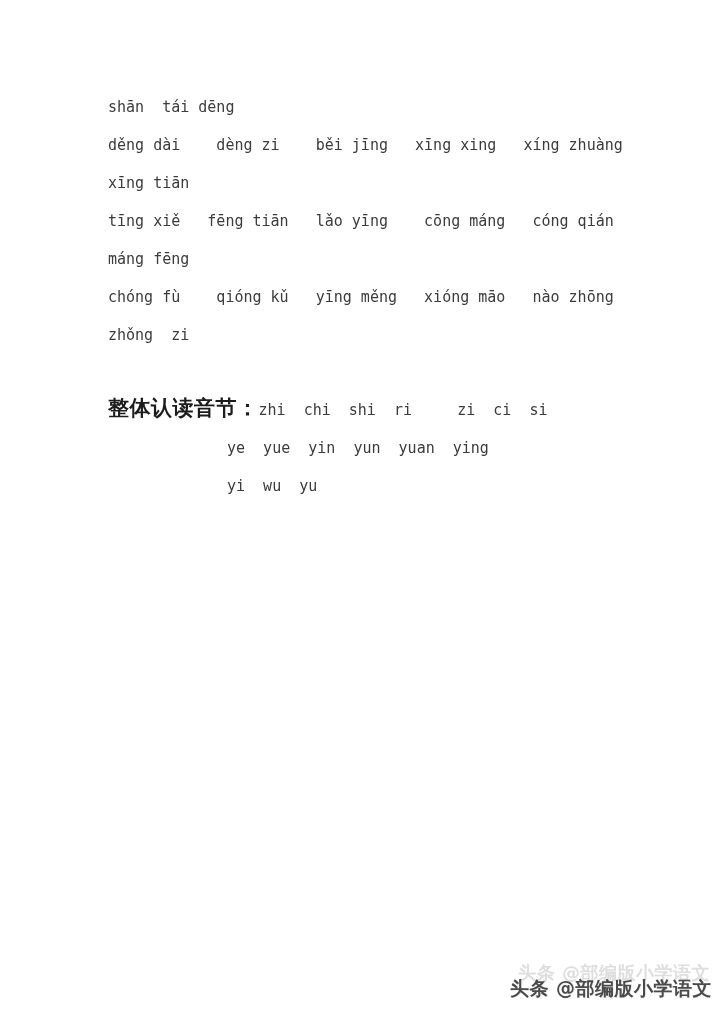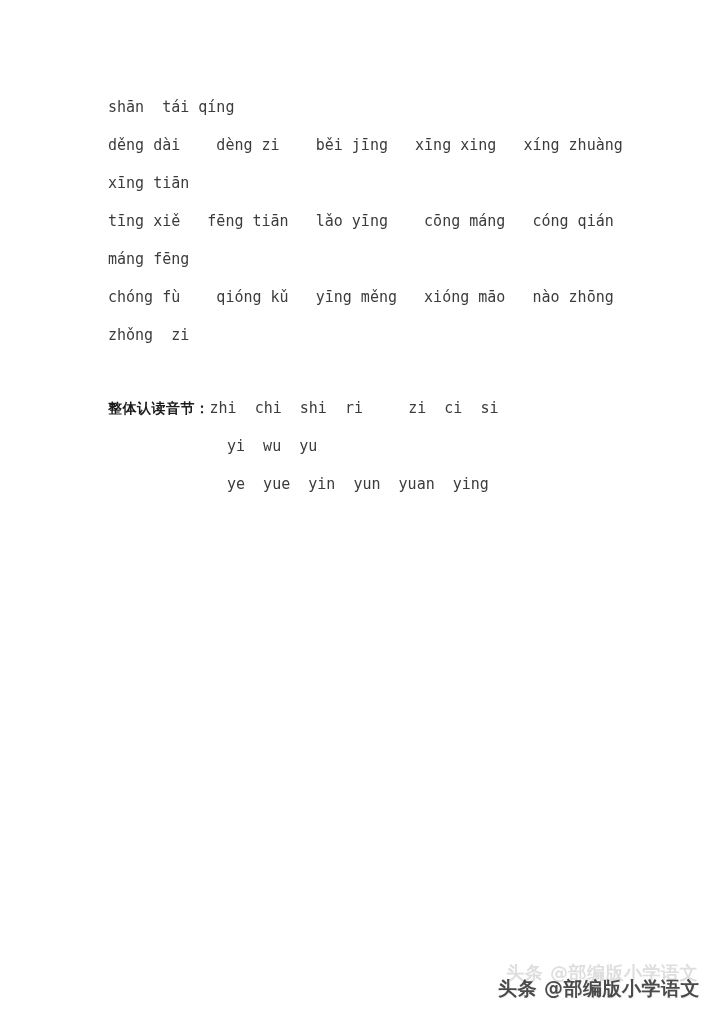--- a/index.html
+++ b/index.html
@@ -25,30 +25,30 @@
     line-height: 38px;
     white-space: pre;
     color: #3c3c3c;
   }
   .section-first {
     margin-top: 35px;
   }
   .heading {
     font-family: "DejaVu Sans", "Liberation Sans", sans-serif;
     font-weight: bold;
-    font-size: 14px;
+    font-size: 21px;
     color: #1c1c1c;
     letter-spacing: 0.5px;
   }
   .indented {
     padding-left: 119px;
   }
   .watermark {
     position: absolute;
-    right: 20px;
+    right: 8px;
     bottom: 16px;
     height: 26px;
   }
   .wm-ghost {
     position: absolute;
     right: 2px;
     top: -15px;
     font-family: "DejaVu Sans", "Liberation Sans", sans-serif;
     font-weight: bold;
     font-size: 18px;
@@ -66,30 +66,30 @@
     letter-spacing: 0.5px;
     white-space: nowrap;
     text-shadow: 1px 1px 0 #f2f2f2;
   }
 </style>
 </head>
 <body>
 
 <div class="page">
   <div class="content">
-    <div class="line">shān  tái qíng</div>
+    <div class="line">shān  tái dēng</div>
     <div class="line">děng dài    dèng zi    běi jīng   xīng xing   xíng zhuàng</div>
     <div class="line">xīng tiān</div>
     <div class="line">tīng xiě   fēng tiān   lǎo yīng    cōng máng   cóng qián</div>
     <div class="line">máng fēng</div>
     <div class="line">chóng fù    qióng kǔ   yīng měng   xióng māo   nào zhōng</div>
     <div class="line">zhǒng  zi</div>
 
     <div class="line section-first"><span class="heading">整体认读音节：</span><span>zhi  chi  shi  ri     zi  ci  si</span></div>
+    <div class="line indented">ye  yue  yin  yun  yuan  ying</div>
     <div class="line indented">yi  wu  yu</div>
-    <div class="line indented">ye  yue  yin  yun  yuan  ying</div>
   </div>
 
   <div class="watermark">
     <span class="wm-ghost">头条 @部编版小学语文</span>
     <span class="wm-main">头条 @部编版小学语文</span>
   </div>
 </div>
 
 </body></html>

